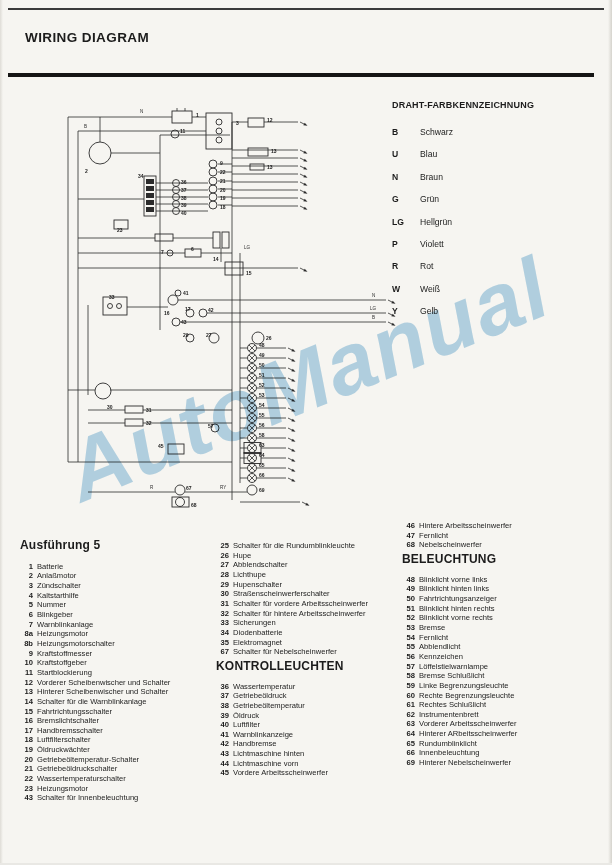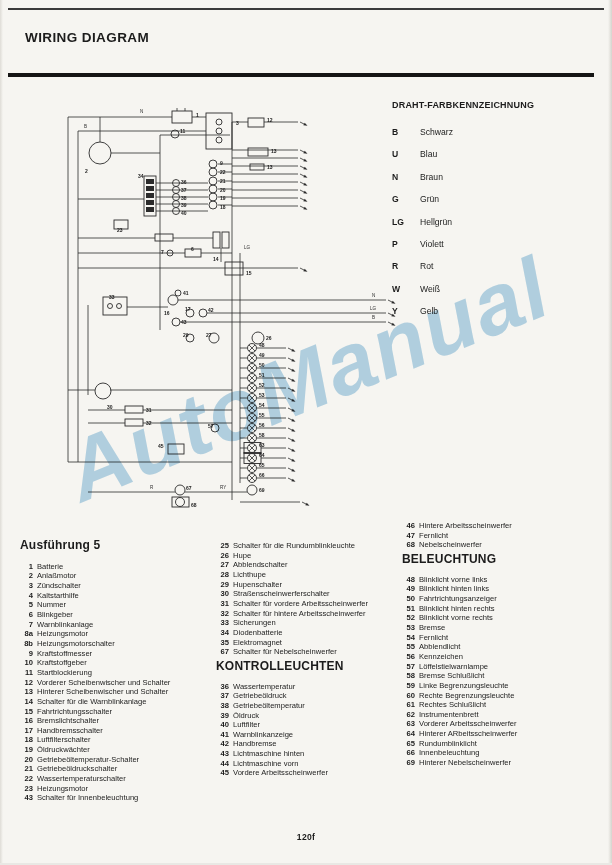--- a/index.html
+++ b/index.html
@@ -687,14 +687,13 @@
           <span class="num">66</span>
           <span class="lbl">Innenbeleuchtung</span>
         </div>
         <div class="list-row">
           <span class="num">69</span>
           <span class="lbl">Hinterer Nebelscheinwerfer</span>
         </div>
       </div>
   </div>
 
-  <div class="footer">120f</div>
 </div>
 
 </body></html>

